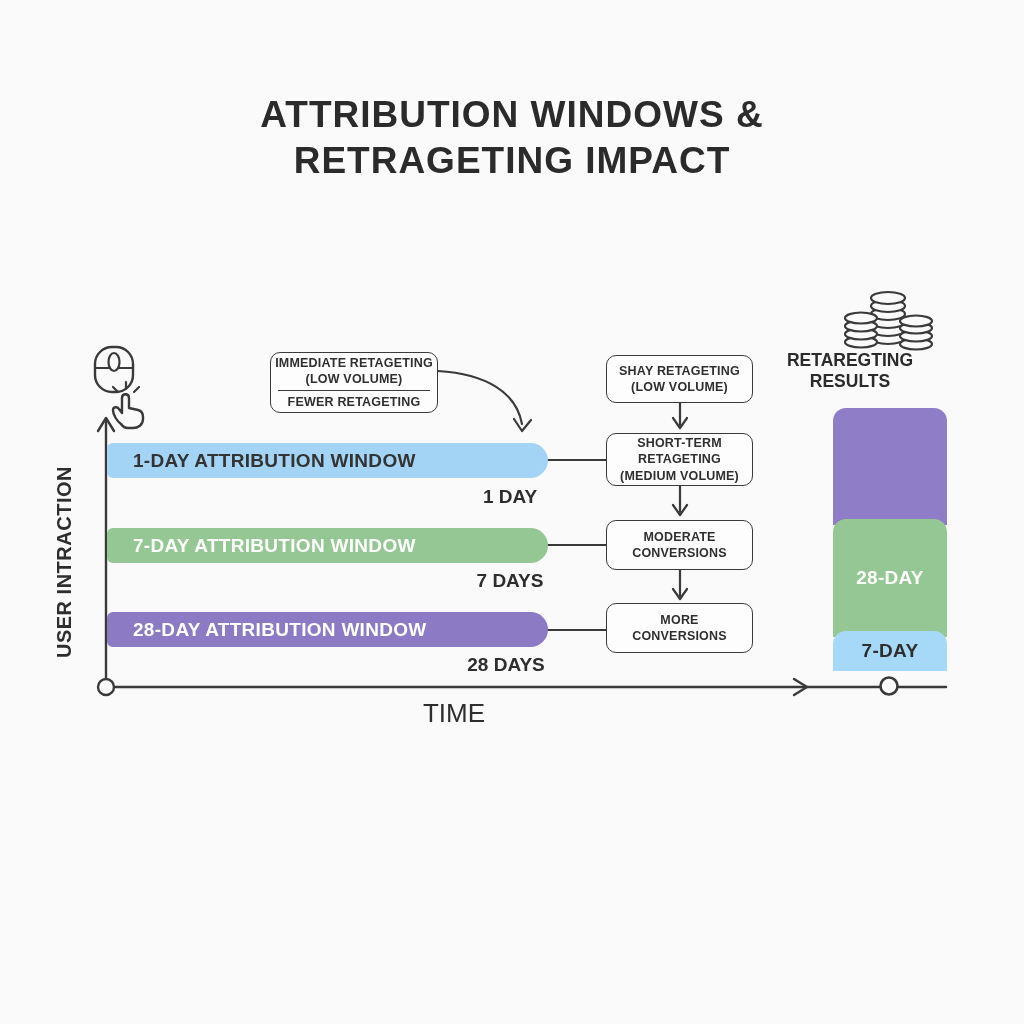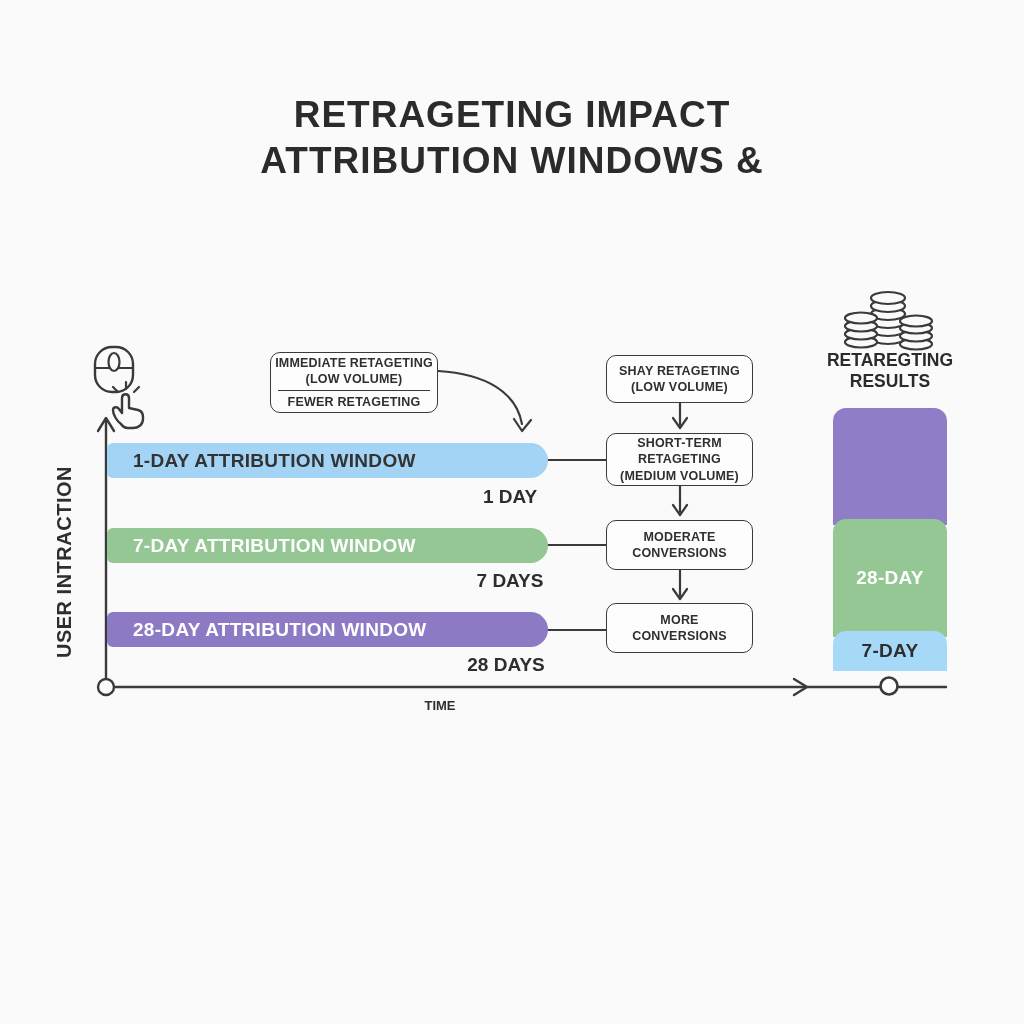--- a/index.html
+++ b/index.html
@@ -18,21 +18,21 @@
   .linework{left:0;top:0;width:1024px;height:1024px;pointer-events:none;}
   .linework path,.linework line,.linework polyline{stroke:#3a3a3a;fill:none;stroke-linecap:round;stroke-linejoin:round;}
   .linework circle,.linework ellipse,.linework rect{stroke:#3a3a3a;}
   
   .y-label{
     left:50px;top:455px;height:215px;width:28px;
     writing-mode:vertical-rl;transform:rotate(180deg);
     display:flex;align-items:center;justify-content:center;
     font-size:20px;font-weight:bold;letter-spacing:0.5px;
   }
-  .x-label{left:395px;top:698px;width:90px;text-align:center;font-size:13px;font-weight:bold;}
+  .x-label{left:395px;top:698px;width:90px;text-align:right;font-size:26px;font-weight:normal;}
   
   .bar{
     left:107px;width:441px;height:35px;border-radius:6px 18px 18px 6px;
     display:flex;align-items:center;padding-left:26px;box-sizing:border-box;
     font-size:19px;font-weight:bold;letter-spacing:0.3px;
   }
   .bar-1{top:443px;}
   .bar-2{top:528px;}
   .bar-3{top:612px;}
   .duration{width:120px;text-align:center;font-size:19px;font-weight:bold;color:#2e2e2e;}
@@ -47,35 +47,35 @@
     font-size:12.5px;font-weight:600;line-height:1.3;color:#2f2f2f;letter-spacing:0.2px;
   }
   .fbox span{white-space:nowrap;}
   .callout{left:270px;top:352px;width:168px;height:61px;padding:3px 12px;}
   .callout .rule{width:152px;height:0;border-top:1.5px solid #3a3a3a;margin:3px 0;}
   .box-a{left:606px;top:355px;width:147px;height:48px;}
   .box-b{left:606px;top:433px;width:147px;height:53px;}
   .box-c{left:606px;top:520px;width:147px;height:50px;}
   .box-d{left:606px;top:603px;width:147px;height:50px;}
   
-  .results-title{left:808px;top:350px;width:164px;text-align:center;font-size:17.5px;font-weight:bold;line-height:1.2;color:#2b2b2b;}
+  .results-title{left:768px;top:350px;width:164px;text-align:center;font-size:17.5px;font-weight:bold;line-height:1.2;color:#2b2b2b;}
   .result-bar{left:833px;top:408px;width:114px;height:276px;border-radius:13px;overflow:hidden;display:flex;flex-direction:column;}
   .seg{display:flex;align-items:center;justify-content:center;font-size:19px;font-weight:bold;letter-spacing:0.3px;}
   .seg-1{height:117px;}
   .seg-2{height:118px;border-radius:13px 13px 0 0;margin-top:-6px;}
   .seg-3{height:40px;border-radius:13px 13px 0 0;margin-top:-6px;}
 </style>
 </head>
 <body>
 
 <div class="canvas">
 
   <div class="abs title">
+    <div>ATTRIBUTION WINDOWS &amp;</div>
     <div>RETRAGETING IMPACT</div>
-    <div>ATTRIBUTION WINDOWS &amp;</div>
   </div>
 
   <svg class="abs linework" width="1024" height="1024" viewBox="0 0 1024 1024">
 
     <g>
       <line x1="106" y1="420" x2="106" y2="687" stroke-width="2.4"></line>
       <polyline points="98,431 106,418 114,431" stroke-width="2.4"></polyline>
     </g>
 
     <g>

